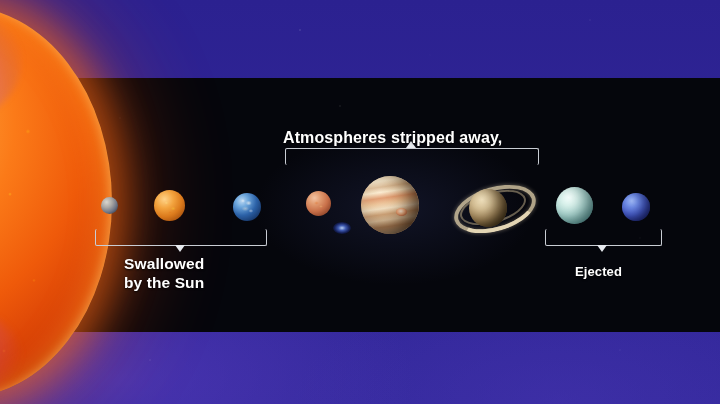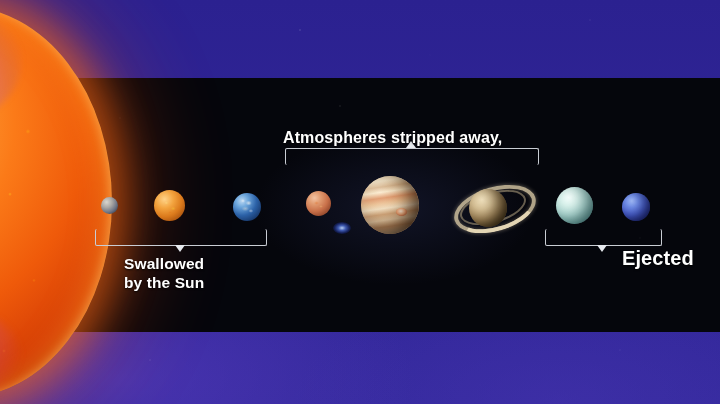--- a/index.html
+++ b/index.html
@@ -151,22 +151,22 @@
   .bracket{position:absolute;border:1.6px solid #c9cdd4;border-radius:2px;}
   .bracket.down{border-top:none;}
   .bracket.up{border-bottom:none;}
   .arrow{position:absolute;width:0;height:0;}
   .arrow.down{border-left:5px solid transparent;border-right:5px solid transparent;border-top:7px solid #e6e9ee;}
   .arrow.up{border-left:5px solid transparent;border-right:5px solid transparent;border-bottom:7px solid #e6e9ee;}
 
   
   .lbl{position:absolute;color:#ffffff;font-weight:700;letter-spacing:.1px;
        text-shadow:0 1px 2px rgba(0,0,0,.85);line-height:1.22;}
-  .lbl-left{left:124px;top:255px;font-size:15.5px;text-align:center;}
-  .lbl-right{left:575px;top:246px;font-size:20px;margin-left:47px;}
+  .lbl-left{left:124px;top:255px;font-size:15.5px;text-align:right;}
+  .lbl-right{left:575px;top:264px;font-size:13px;}
   .lbl-top{left:283px;top:88px;font-size:16px;line-height:1.3;margin-top:40px;}
 </style>
 </head>
 <body>
 
 <div id="stage">
 
   <div class="purple-bg"></div>
 
   <div class="space-band"></div>

